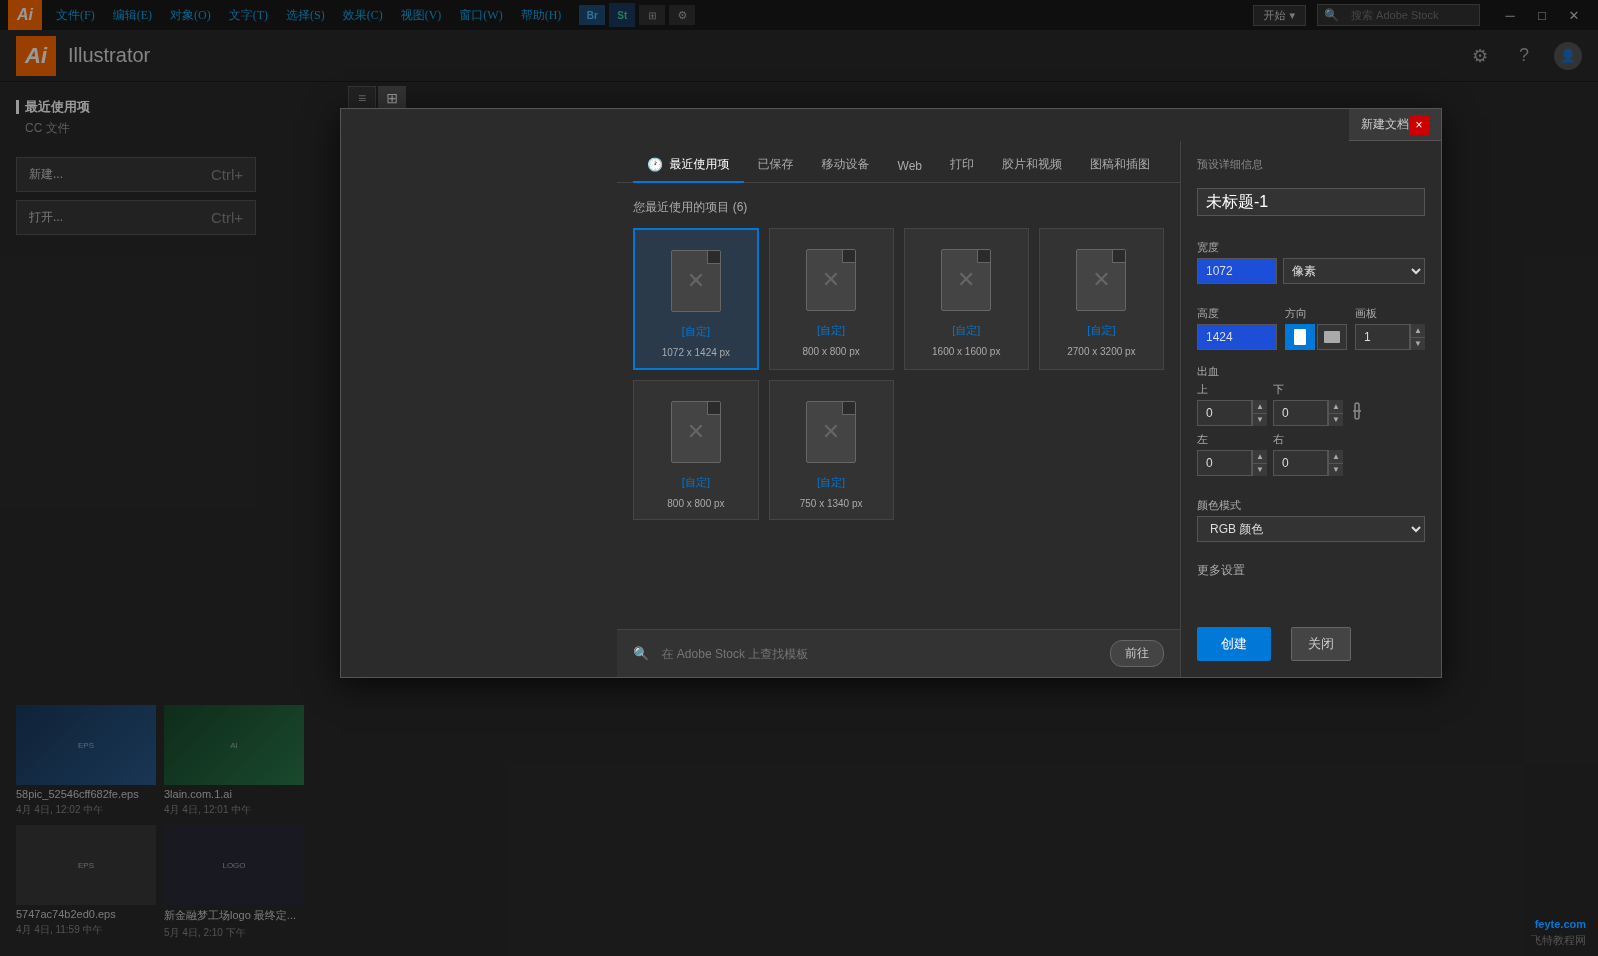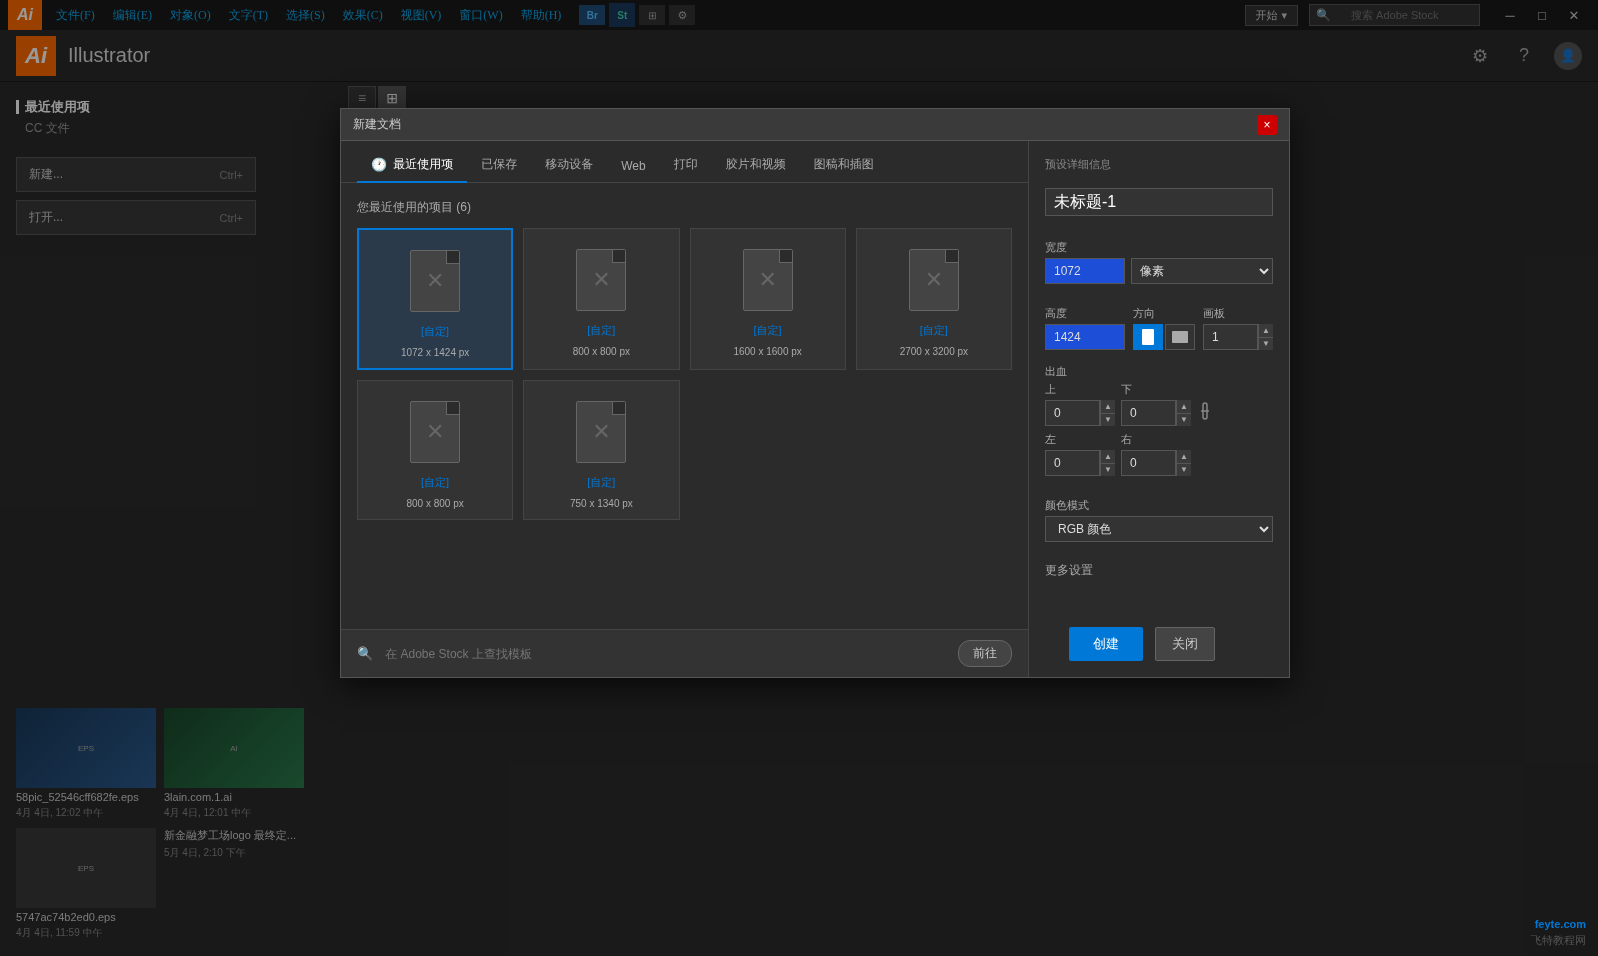--- a/index.html
+++ b/index.html
@@ -179,21 +179,21 @@
       align-items: center;
       justify-content: space-between;
       background: #3a3a3a;
       border: 1px solid #555;
       color: #ccc;
       font-size: 12px;
       padding: 8px 12px;
       cursor: pointer;
       width: 240px;
     }
-    .sidebar-btn-shortcut { color: #888; font-size: 11px; text-align: center; }
+    .sidebar-btn-shortcut { color: #888; font-size: 15px; text-align: center; }
     .view-btn {
       width: 28px;
       height: 24px;
       background: #3a3a3a;
       border: 1px solid #555;
       display: flex;
       align-items: center;
       justify-content: center;
       cursor: pointer;
       color: #aaa;
@@ -208,28 +208,29 @@
       background: rgba(0,0,0,0.4);
       display: flex;
       align-items: flex-start;
       justify-content: flex-start;
       padding-top: 108px;
       padding-left: 340px;
     }
 
     
     .dialog {
-      width: 950px;
+      width: 1102px;
       height: 570px;
       background: #2b2b2b;
       border: 1px solid #555;
       display: flex;
       flex-direction: column;
       position: relative;
       box-shadow: 0 8px 32px rgba(0,0,0,0.7);
+      align-items: flex-end;
     }
     .dialog-titlebar {
       height: 32px;
       background: #3a3a3a;
       display: flex;
       align-items: center;
       padding: 0 12px;
       border-bottom: 1px solid #555;
       justify-content: space-between;
     }
@@ -519,23 +520,22 @@
       cursor: pointer;
       margin-bottom: 8px;
     }
     .more-settings {
       font-size: 12px;
       color: #aaa;
       cursor: pointer;
     }
     .panel-bottom-buttons {
       display: flex;
-      gap: 12px;
+      gap: 20px;
       margin-top: auto;
-      margin-left: 24px;
     }
     .btn-create {
       background: #0078d7;
       border: none;
       color: white;
       font-size: 13px;
       padding: 7px 24px;
       cursor: pointer;
       border-radius: 2px;
     }
@@ -617,21 +617,21 @@
     <div style="width:26px;height:20px;background:#333;display:flex;align-items:center;justify-content:center;color:#aaa;font-size:11px;cursor:pointer;">⚙</div>
   </div>
   <div class="menu-spacer"></div>
   <div class="menu-right">
     <div class="menu-right-btn">
       <span>开始</span>
       <span>▾</span>
     </div>
     <div style="display:flex;align-items:center;background:#333;border:1px solid #555;height:22px;padding:0 6px;gap:4px;">
       <span style="color:#888;font-size:12px;">🔍</span>
-      <input class="search-box-top" style="border: none; background: transparent; width: 130px; margin-left: 8px;" placeholder="搜索 Adobe Stock">
+      <input class="search-box-top" style="border: none; background: transparent; width: 130px;" placeholder="搜索 Adobe Stock">
     </div>
   </div>
   <div class="window-controls">
     <div class="win-btn">─</div>
     <div class="win-btn">□</div>
     <div class="win-btn close">✕</div>
   </div>
 </div>
 
 <div class="title-bar">
@@ -684,20 +684,23 @@
       </div>
       <div style="display:flex;gap:8px;flex-wrap:wrap;margin-top:8px;">
         <div class="bottom-thumb">
           <div class="bottom-thumb-img" style="background:#3a3a3a;">
             <span style="font-size:8px;color:#aaa;">EPS</span>
           </div>
           <div class="bottom-thumb-name">5747ac74b2ed0.eps</div>
           <div class="bottom-thumb-date">4月 4日, 11:59 中午</div>
         </div>
         <div class="bottom-thumb">
+          <div class="bottom-thumb-img" style="background:#2a2a3a;">
+            <span style="font-size:8px;color:#aaa;">LOGO</span>
+          </div>
           <div class="bottom-thumb-name">新金融梦工场logo 最终定...</div>
           <div class="bottom-thumb-date">5月 4日, 2:10 下午</div>
         </div>
       </div>
     </div>
   </div>
 
   <div style="flex:1;background:#2b2b2b;position:relative;">
 
     <div style="position:absolute;top:4px;left:8px;display:flex;gap:2px;">

